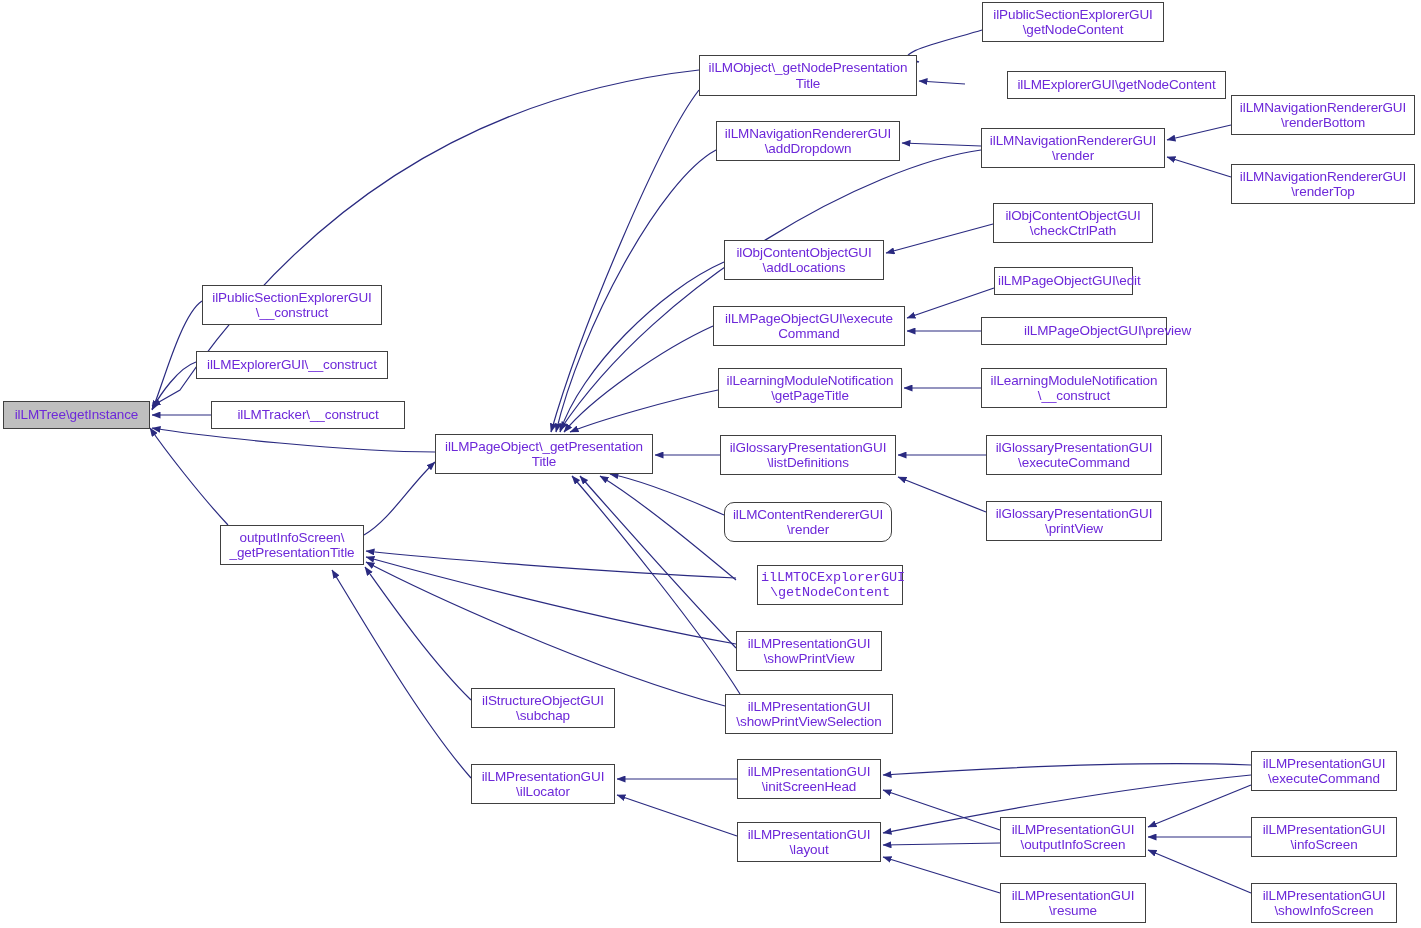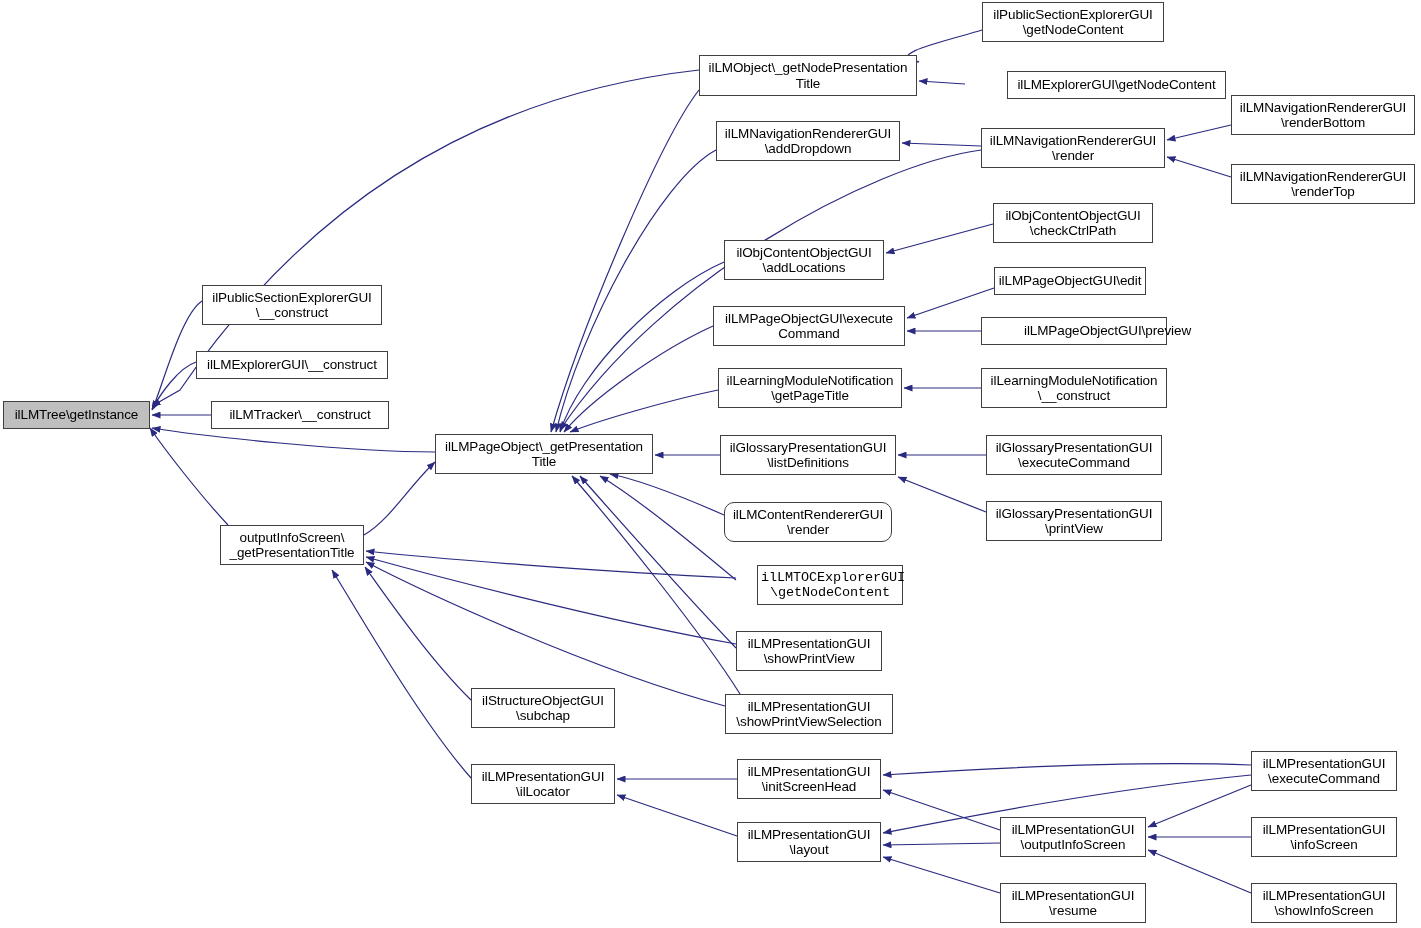--- a/index.html
+++ b/index.html
@@ -22,21 +22,21 @@
     top: 0;
     width: 1421px;
     height: 928px;
     pointer-events: none;
   }
   .node {
     position: absolute;
     box-sizing: border-box;
     border: 1px solid #404040;
     background: #ffffff;
-    color: #000000;
+    color: #6d28d9;
     font-size: 13.5px;
     line-height: 15.5px;
     text-align: center;
     display: flex;
     align-items: center;
     justify-content: center;
     white-space: pre-line;
     letter-spacing: -0.1px;
     z-index: 5;
   }
@@ -106,21 +106,21 @@
         <path d="M1251,785 L1148,827" fill="none" stroke="#2a2a80" stroke-width="1.2" marker-end="url(#arrowhead)"></path>
         <path d="M1251,837 L1148,837" fill="none" stroke="#2a2a80" stroke-width="1.2" marker-end="url(#arrowhead)"></path>
         <path d="M1251,893 L1148,850" fill="none" stroke="#2a2a80" stroke-width="1.2" marker-end="url(#arrowhead)"></path>
       </g>
   </svg>
   <div id="nodes">
       <div class="node root" style="left: 3px; top: 401px; width: 147px; height: 28px;"><span class="node-label">ilLMTree\getInstance</span></div>
       <div class="node" style="left: 202px; top: 285px; width: 180px; height: 40px;"><span class="node-label">ilPublicSectionExplorerGUI
 \__construct</span></div>
       <div class="node" style="left: 196px; top: 351px; width: 192px; height: 28px;"><span class="node-label">ilLMExplorerGUI\__construct</span></div>
-      <div class="node" style="left: 211px; top: 401px; width: 178px; height: 28px;"><span class="node-label">ilLMTracker\__construct</span></div>
+      <div class="node" style="left: 211px; top: 401px; width: 194px; height: 28px;"><span class="node-label">ilLMTracker\__construct</span></div>
       <div class="node" style="left: 220px; top: 525px; width: 144px; height: 40px;"><span class="node-label">outputInfoScreen\
 _getPresentationTitle</span></div>
       <div class="node" style="left: 471px; top: 688px; width: 144px; height: 40px;"><span class="node-label">ilStructureObjectGUI
 \subchap</span></div>
       <div class="node" style="left: 471px; top: 764px; width: 144px; height: 40px;"><span class="node-label">ilLMPresentationGUI
 \ilLocator</span></div>
       <div class="node" style="left: 435px; top: 434px; width: 218px; height: 40px;"><span class="node-label">ilLMPageObject\_getPresentation
 Title</span></div>
       <div class="node" style="left: 699px; top: 55px; width: 218px; height: 41px;"><span class="node-label">ilLMObject\_getNodePresentation
 Title</span></div>
@@ -150,21 +150,21 @@
 \getNodeContent</span></div>
       <div class="node" style="left: 965px; top: 71px; width: 219px; height: 28px; margin-left: 42px;"><span class="node-label">ilLMExplorerGUI\getNodeContent</span></div>
       <div class="node" style="left: 981px; top: 128px; width: 184px; height: 40px;"><span class="node-label">ilLMNavigationRendererGUI
 \render</span></div>
       <div class="node" style="left: 1231px; top: 95px; width: 184px; height: 40px;"><span class="node-label">ilLMNavigationRendererGUI
 \renderBottom</span></div>
       <div class="node" style="left: 1231px; top: 164px; width: 184px; height: 40px;"><span class="node-label">ilLMNavigationRendererGUI
 \renderTop</span></div>
       <div class="node" style="left: 993px; top: 203px; width: 160px; height: 40px;"><span class="node-label">ilObjContentObjectGUI
 \checkCtrlPath</span></div>
-      <div class="node" style="left: 994px; top: 267px; width: 152px; height: 28px;"><span class="node-label">ilLMPageObjectGUI\edit</span></div>
+      <div class="node" style="left: 994px; top: 267px; width: 139px; height: 28px;"><span class="node-label">ilLMPageObjectGUI\edit</span></div>
       <div class="node" style="left: 981px; top: 317px; width: 186px; height: 28px; padding-left: 39px;"><span class="node-label">ilLMPageObjectGUI\preview</span></div>
       <div class="node" style="left: 981px; top: 368px; width: 186px; height: 40px;"><span class="node-label">ilLearningModuleNotification
 \__construct</span></div>
       <div class="node" style="left: 986px; top: 435px; width: 176px; height: 40px;"><span class="node-label">ilGlossaryPresentationGUI
 \executeCommand</span></div>
       <div class="node" style="left: 986px; top: 501px; width: 176px; height: 40px;"><span class="node-label">ilGlossaryPresentationGUI
 \printView</span></div>
       <div class="node" style="left: 1000px; top: 817px; width: 146px; height: 40px;"><span class="node-label">ilLMPresentationGUI
 \outputInfoScreen</span></div>
       <div class="node" style="left: 1000px; top: 883px; width: 146px; height: 40px;"><span class="node-label">ilLMPresentationGUI

